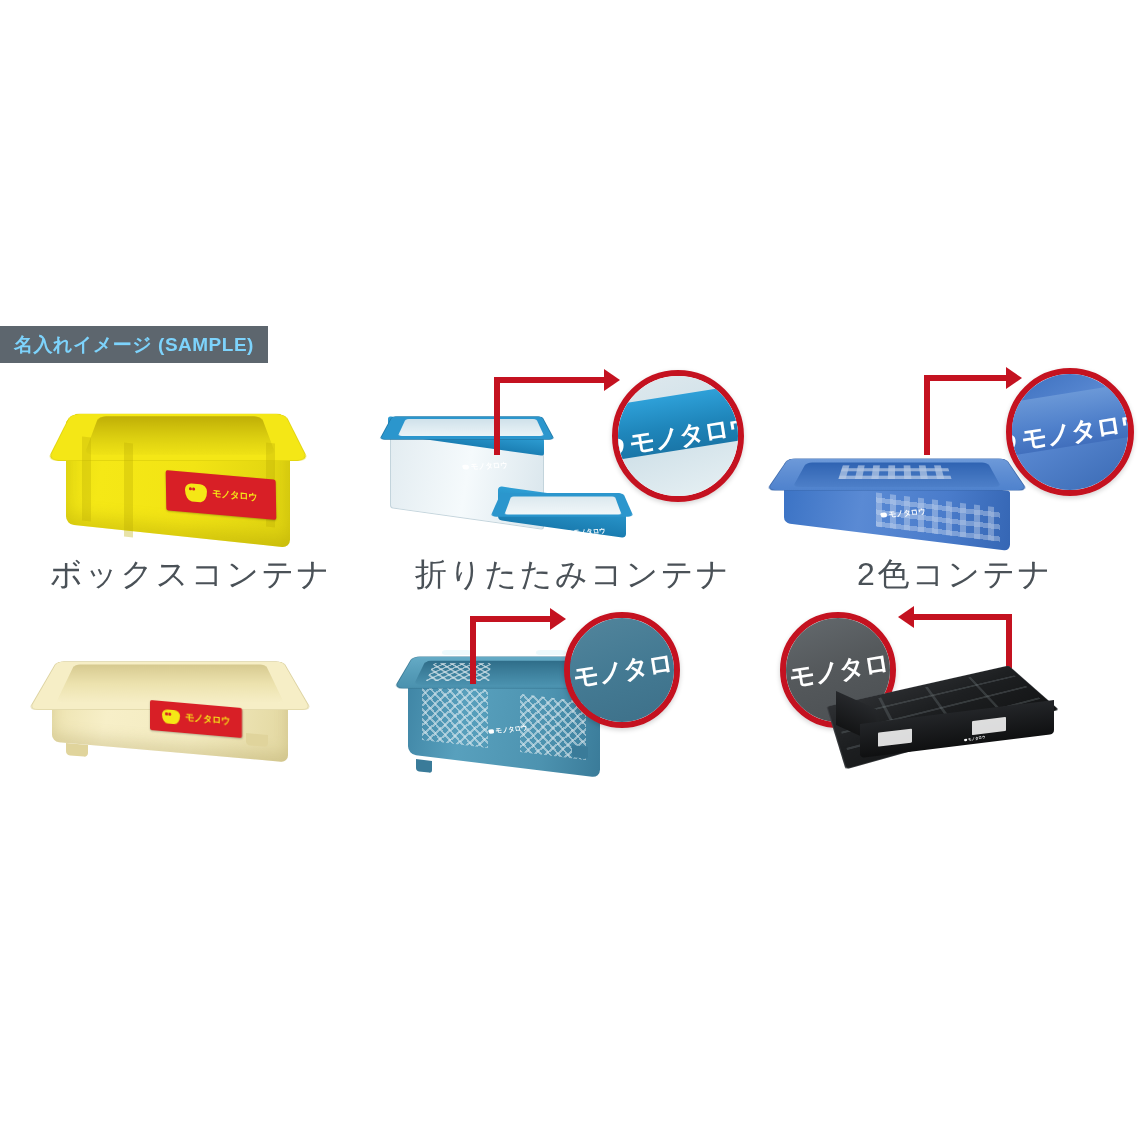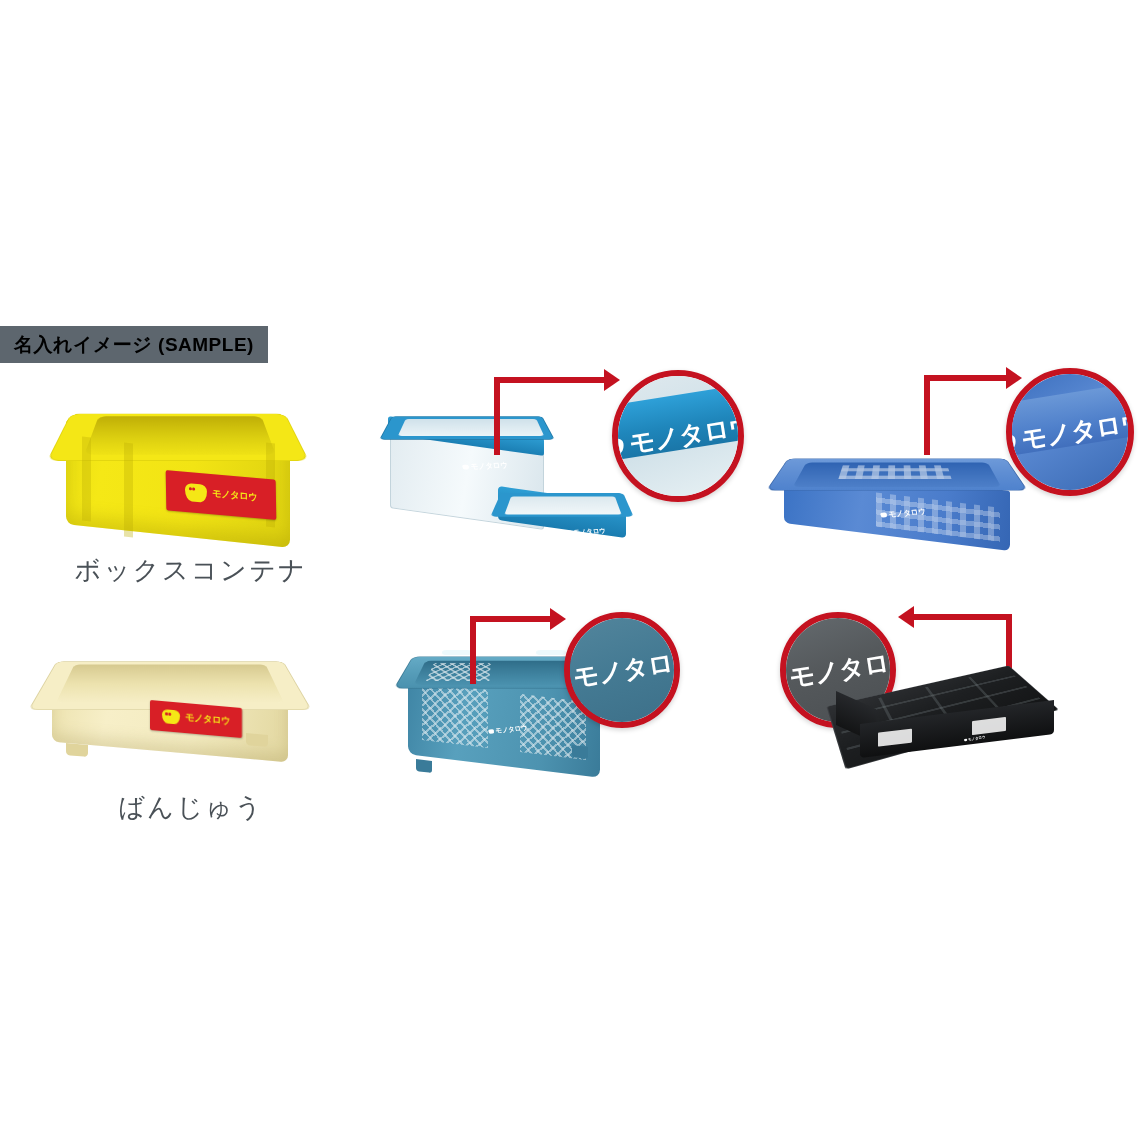--- a/index.html
+++ b/index.html
@@ -17,21 +17,21 @@
     -webkit-font-smoothing: antialiased;
   }
 
   
   .banner {
     position: absolute;
     left: 0;
     top: 326px;
     height: 37px;
     background: #5d666e;
-    color: #000000;
+    color: #7dd3fc;
     display: flex;
     align-items: center;
     padding: 0 14px 0 14px;
     box-sizing: border-box;
     font-size: 19px;
     font-weight: 700;
     letter-spacing: 0.5px;
     white-space: nowrap;
   }
 
@@ -62,21 +62,21 @@
     height: 195px;
   }
 
   .caption {
     position: absolute;
     left: 0;
     top: 190px;
     width: 382px;
     text-align: center;
     color: #4a5157;
-    font-size: 26px;
+    font-size: 32px;
     letter-spacing: 2.5px;
     white-space: nowrap;
   }
 
   
   .boxc { position: absolute; left: 58px; top: 28px; width: 240px; height: 155px; }
   .boxc .body {
     position: absolute; left: 8px; top: 40px; width: 224px; height: 105px;
     background: linear-gradient(100deg,#e8dd12 0%, #f5e816 18%, #f2e414 55%, #ddd110 100%);
     border-radius: 4px 4px 8px 8px;
@@ -532,20 +532,21 @@
         <div class="band"></div>
         <div class="lg">
           <div class="logowhite">
             <span class="smile"></span>
             <span class="txt">モノタロウ</span>
           </div>
         </div>
       </div>
 
     </div>
+    <div class="caption">折りたたみコンテナ</div>
   </div>
 
   <div class="cell r0 c2">
     <div class="stage">
 
       <div class="twoc">
         <div class="frontpanel">
           <div class="slots"></div>
         </div>
         <div class="rim"></div>
@@ -571,39 +572,39 @@
         <div class="band"></div>
         <div class="lg">
           <div class="logowhite">
             <span class="smile"></span>
             <span class="txt">モノタロウ</span>
           </div>
         </div>
       </div>
 
     </div>
+    <div class="caption">2色コンテナ</div>
   </div>
 
   <div class="cell r1 c0">
     <div class="stage">
       <div class="banju">
         <div class="body"></div>
         <div class="rim"></div>
         <div class="innerwell"></div>
         <div class="foot l"></div>
         <div class="foot r"></div>
         <div class="logo">
           <div class="logoplate">
             <span class="smile"></span>
             <span class="txt">モノタロウ</span>
           </div>
         </div>
       </div>
     </div>
-    <div class="caption">ばんじゅう</div>
   </div>
 
   <div class="cell r1 c1">
     <div class="stage">
 
       <div class="mesh">
         <div class="front">
           <div class="netL"></div>
           <div class="netR"></div>
         </div>

